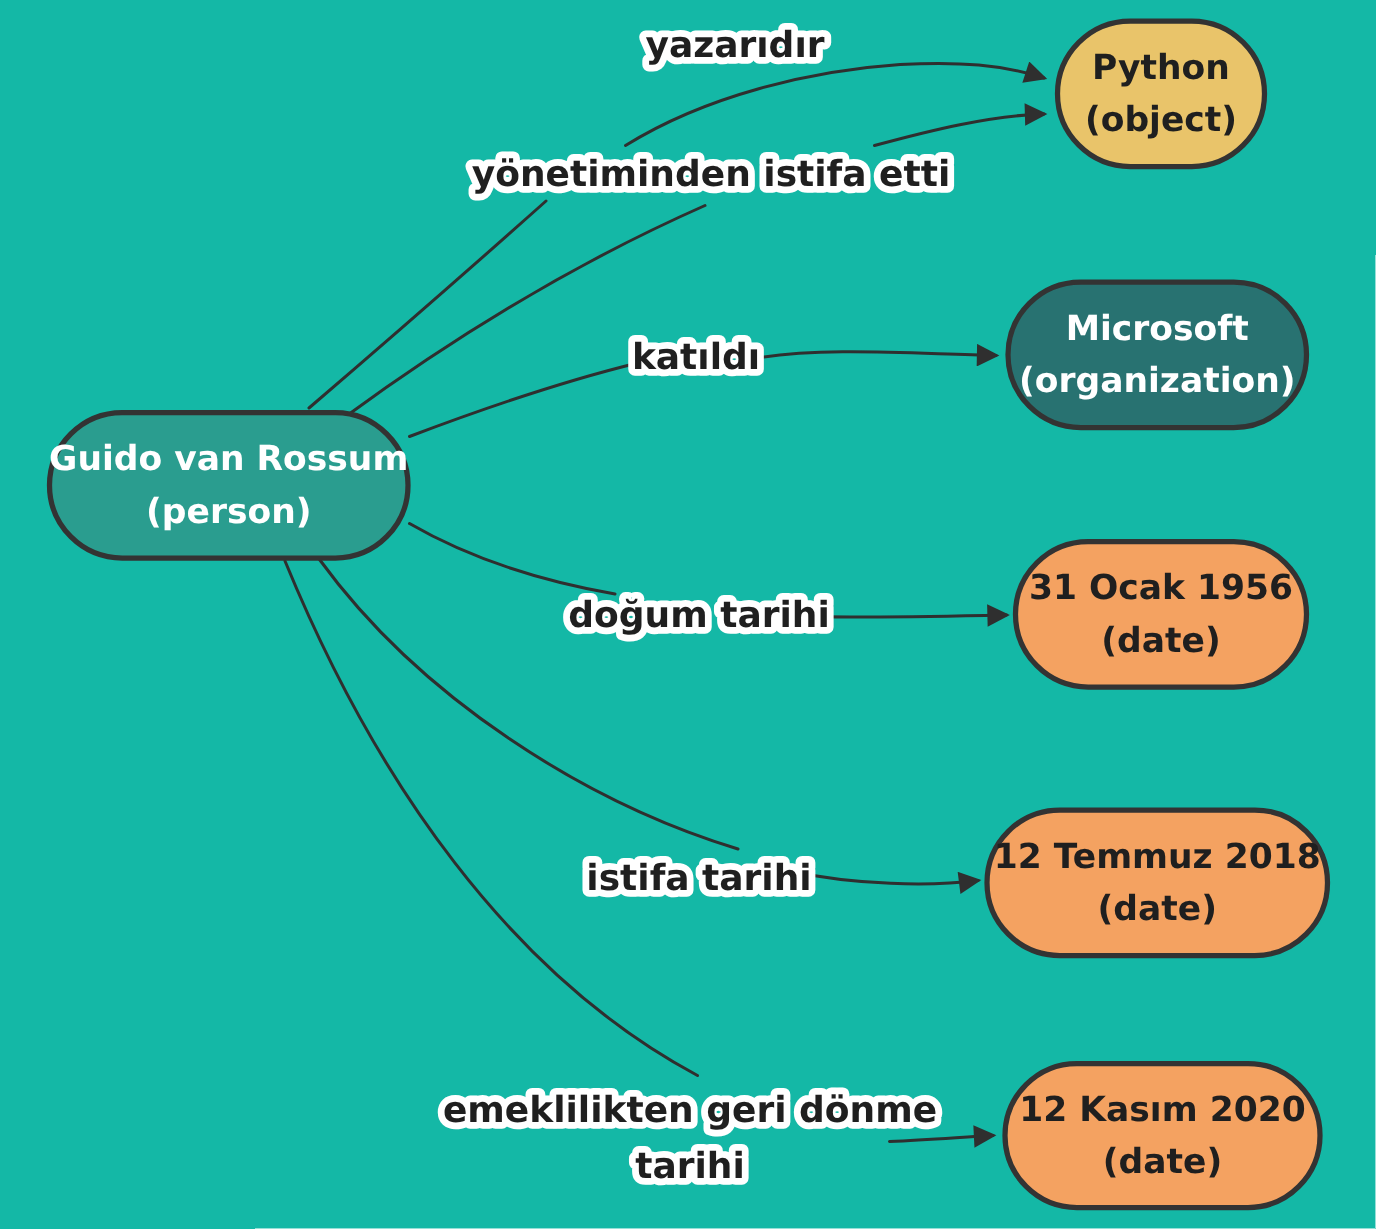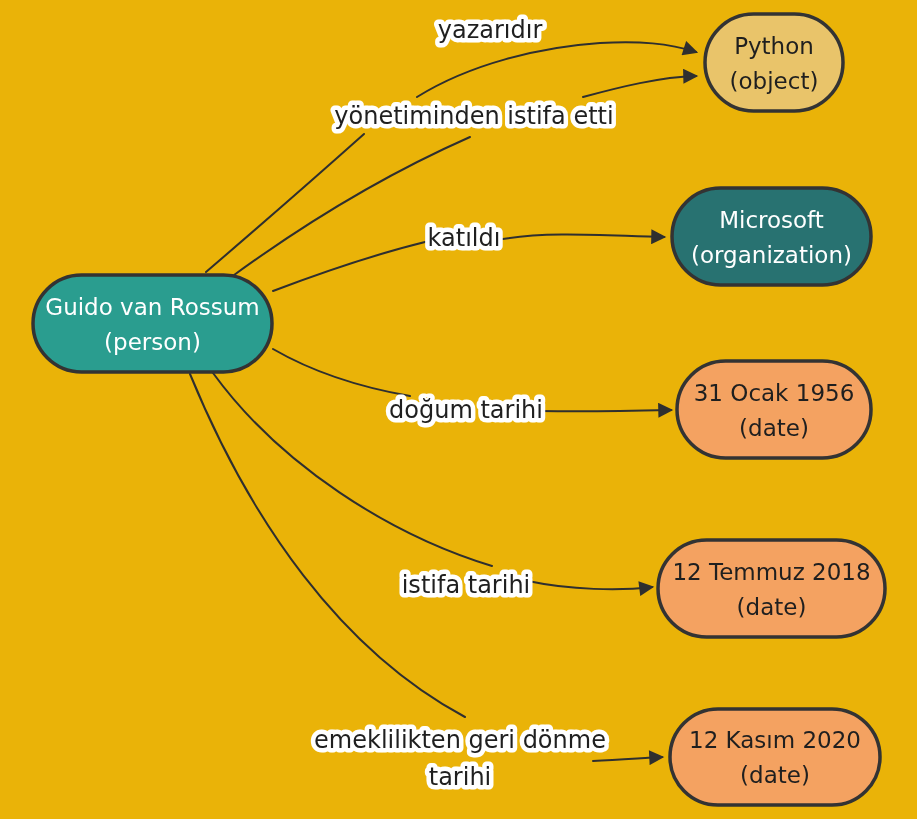--- a/index.html
+++ b/index.html
@@ -5,22 +5,23 @@
   html, body {
     margin: 0;
     padding: 0;
     background: #ffffff;
     font-family: "DejaVu Sans", "Liberation Sans", sans-serif;
   }
   .stage {
     position: relative;
     width: 917px;
     height: 819px;
-    background: #eab308;
+    background: #14b8a6;
     overflow: hidden;
+    font-weight: bold;
   }
   svg { display: block; }
   .edge-path {
     fill: none;
     stroke-width: 2px;
     stroke-linecap: round;
   }
   .node-rect {
     stroke-width: 3.5px;
   }

